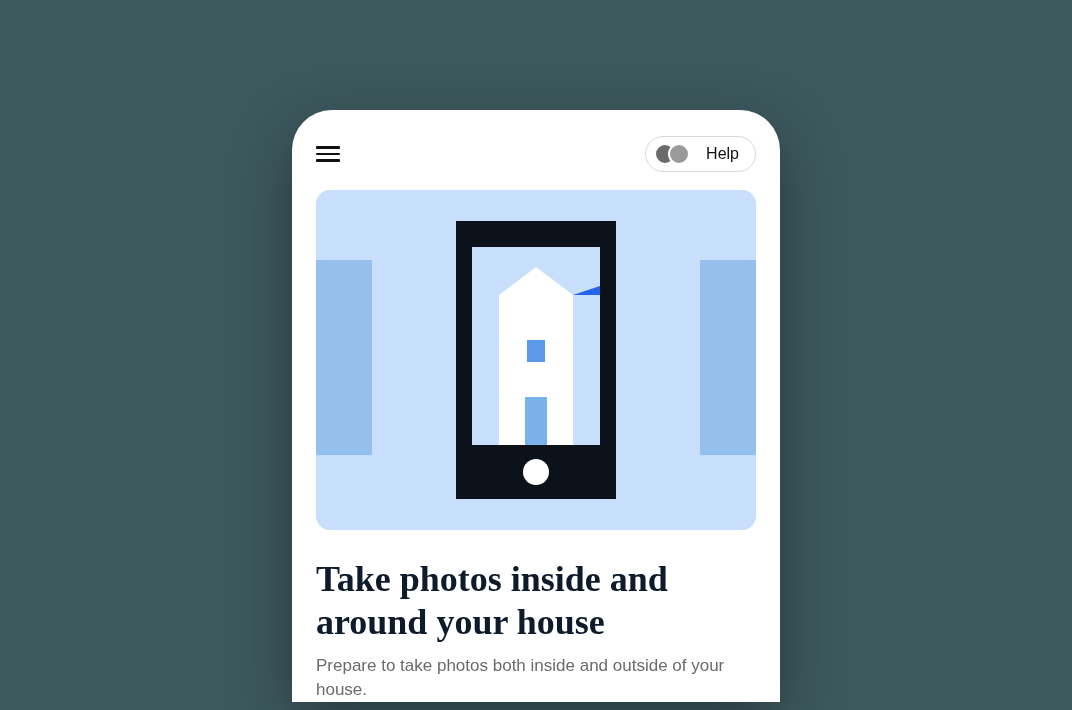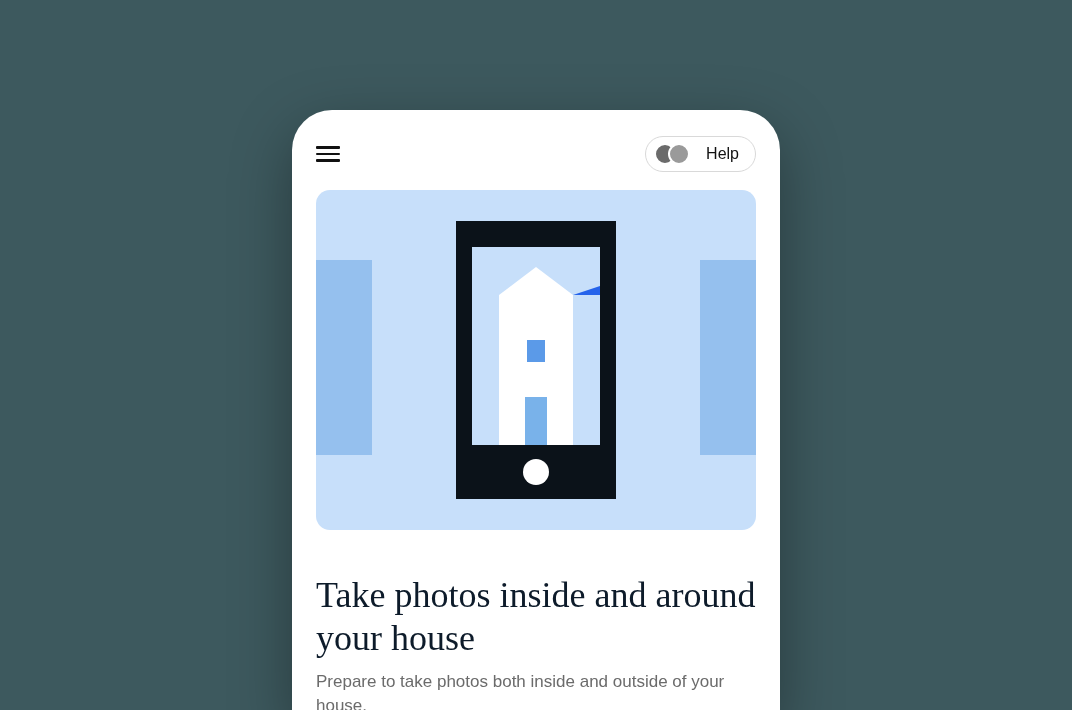--- a/index.html
+++ b/index.html
@@ -178,26 +178,26 @@
       position: absolute;
       bottom: 14px;
       left: 50%;
       transform: translateX(-50%);
       width: 26px;
       height: 26px;
       background: #ffffff;
       border-radius: 50%;
     }
     .title {
-      margin-top: 44px;
+      margin-top: 28px;
       font-family: Georgia, "Times New Roman", serif;
       font-size: 36px;
       line-height: 1.2;
       color: #0d1b2a;
-      font-weight: 400;
+      font-weight: 700;
     }
     .subtitle {
       margin-top: 10px;
       font-size: 17px;
       line-height: 1.4;
       color: #6b6b6b;
       font-weight: 400;
     }
   </style>
 </head>

